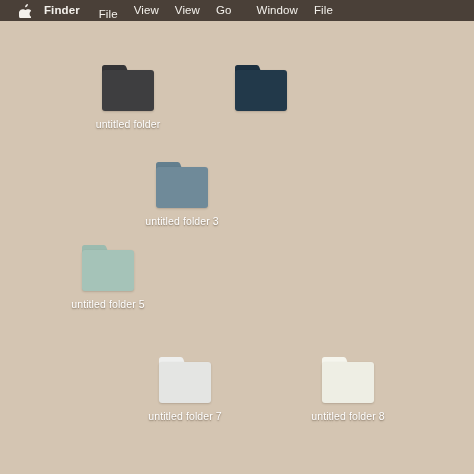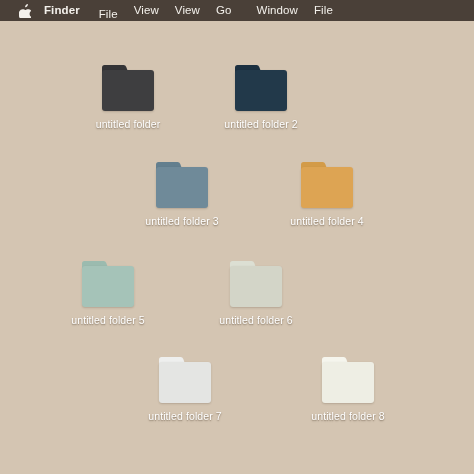--- a/index.html
+++ b/index.html
@@ -150,54 +150,39 @@
         <div class="folder-body" style="background: rgb(62, 62, 64);"></div>
       </div>
       <div class="folder-label" style="color: rgb(255, 255, 255);">untitled folder</div>
     </div>
 
     <div class="folder-icon" style="left: 201px; top: 44px;">
       <div class="folder-glyph">
         <div class="folder-tab" style="background: rgb(28, 48, 64);"></div>
         <div class="folder-body" style="background: rgb(34, 57, 74);"></div>
       </div>
-      <div class="folder-label" style="color: rgb(255, 255, 255);">untitled folder 2</div>
     </div>
 
     <div class="folder-icon" style="left: 122px; top: 141px;">
       <div class="folder-glyph">
         <div class="folder-tab" style="background: rgb(99, 127, 142);"></div>
         <div class="folder-body" style="background: rgb(111, 138, 153);"></div>
       </div>
       <div class="folder-label" style="color: rgb(255, 255, 255);">untitled folder 3</div>
     </div>
 
-    <div class="folder-icon" style="left: 267px; top: 141px;">
-      <div class="folder-glyph">
-        <div class="folder-tab" style="background: rgb(211, 155, 72);"></div>
-        <div class="folder-body" style="background: rgb(221, 164, 83);"></div>
-      </div>
-      <div class="folder-label" style="color: rgb(255, 255, 255);">untitled folder 4</div>
-    </div>
 
-    <div class="folder-icon" style="left: 48px; top: 240px;">
+    <div class="folder-icon" style="left: 48px; top: 224px;">
       <div class="folder-glyph">
         <div class="folder-tab" style="background: rgb(155, 187, 175);"></div>
         <div class="folder-body" style="background: rgb(165, 195, 184);"></div>
       </div>
       <div class="folder-label" style="color: rgb(255, 255, 255);">untitled folder 5</div>
     </div>
 
-    <div class="folder-icon" style="left: 196px; top: 240px;">
-      <div class="folder-glyph">
-        <div class="folder-tab" style="background: rgb(220, 223, 211);"></div>
-        <div class="folder-body" style="background: rgb(211, 213, 200);"></div>
-      </div>
-      <div class="folder-label" style="color: rgb(255, 255, 255);">untitled folder 6</div>
-    </div>
 
     <div class="folder-icon" style="left: 125px; top: 336px;">
       <div class="folder-glyph">
         <div class="folder-tab" style="background: rgb(238, 239, 238);"></div>
         <div class="folder-body" style="background: rgb(228, 229, 227);"></div>
       </div>
       <div class="folder-label" style="color: rgb(255, 255, 255);">untitled folder 7</div>
     </div>
 
     <div class="folder-icon" style="left: 288px; top: 336px;">

